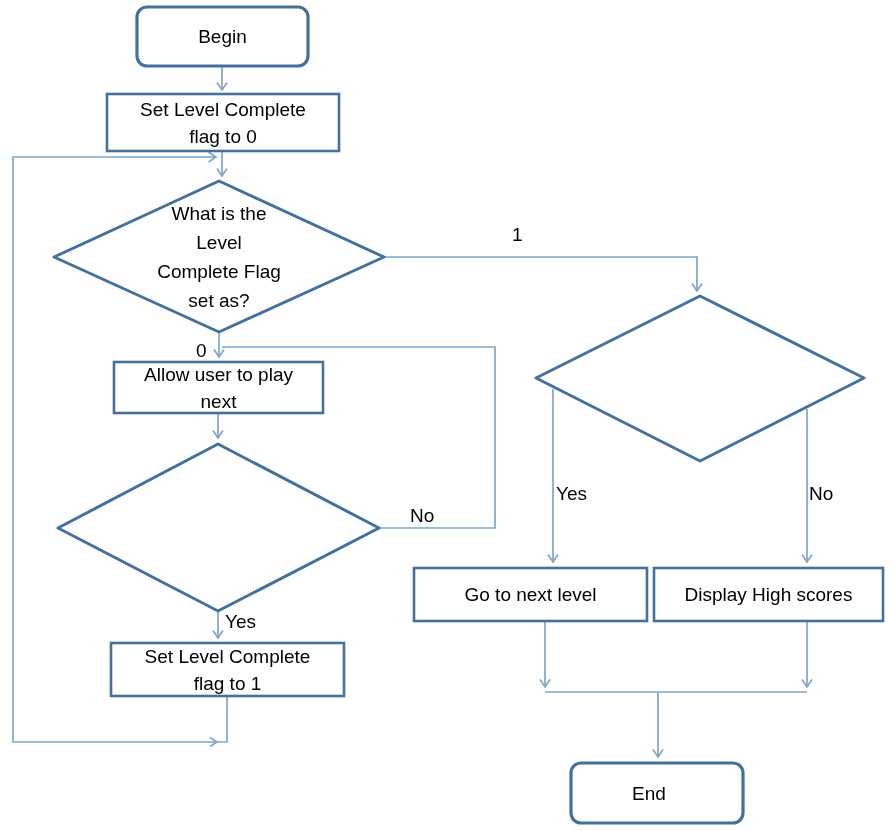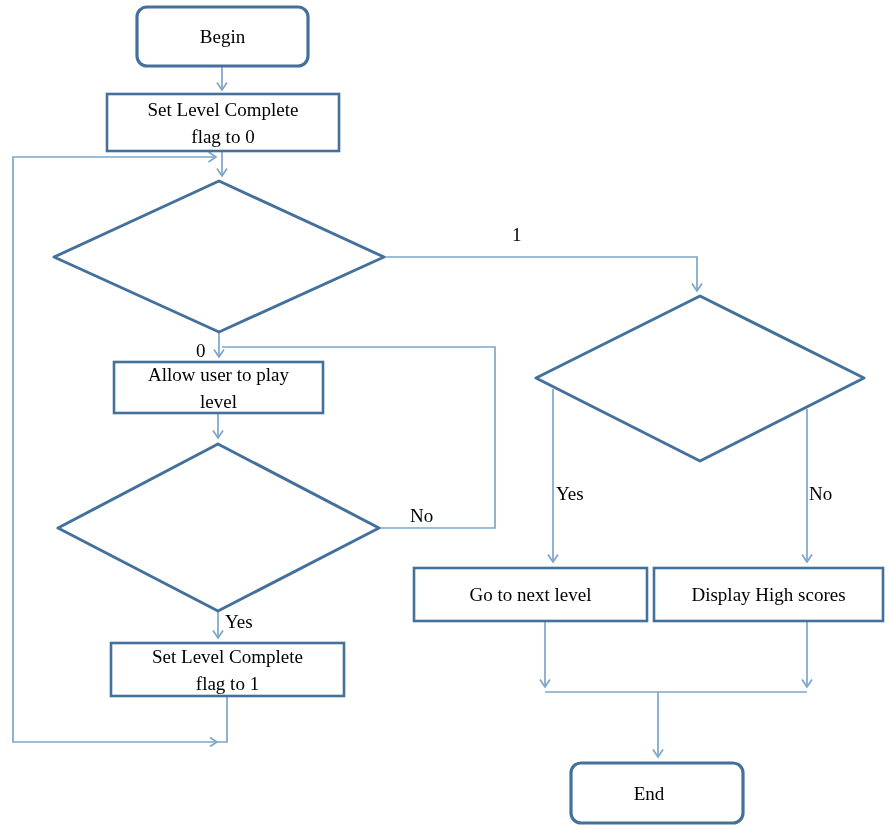--- a/index.html
+++ b/index.html
@@ -1,20 +1,20 @@
 <!DOCTYPE html>
 <html><head>
 <meta charset="utf-8">
 <style>
   html,body{margin:0;padding:0;background:#fff;}
   #stage{
     position:relative;
     width:889px;height:830px;
     background:#ffffff;
-    font-family:Liberation Serif, serif;
+    font-family:Liberation Sans, sans-serif;
     color:#000;
     overflow:hidden;
   }
   #flow-svg{position:absolute;left:0;top:0;width:889px;height:830px;}
   .node-label{
     position:absolute;
     display:flex;align-items:center;justify-content:center;
     text-align:center;
     white-space:pre-line;
     font-size:19px;line-height:27px;
@@ -69,23 +69,27 @@
       <rect x="654" y="568" width="229" height="53" stroke-width="2.6"></rect>
       <rect x="571" y="763" width="172" height="60" rx="10" stroke-width="3.2"></rect>
     </g>
   </svg>
 
   <div class="node-label" style="left:137px;top:7px;width:171px;height:59px;">Begin</div>
 
   <div class="node-label" style="left:107px;top:94px;width:232px;height:57px;">Set Level Complete
 flag to 0</div>
 
+  <div class="node-label diamond-label" style="left:54px;top:181px;width:330px;height:151px;">What is the
+Level
+Complete Flag
+set as?</div>
 
   <div class="node-label" style="left:114px;top:362px;width:209px;height:51px;">Allow user to play
-level</div>
+next</div>
 
 
   <div class="node-label" style="left:111px;top:643px;width:233px;height:53px;">Set Level Complete
 flag to 1</div>
 
 
   <div class="node-label" style="left:654px;top:568px;width:229px;height:53px;">Display High scores</div>
 
   <div class="node-label" style="left:414px;top:568px;width:233px;height:53px;">Go to next level</div>
 

